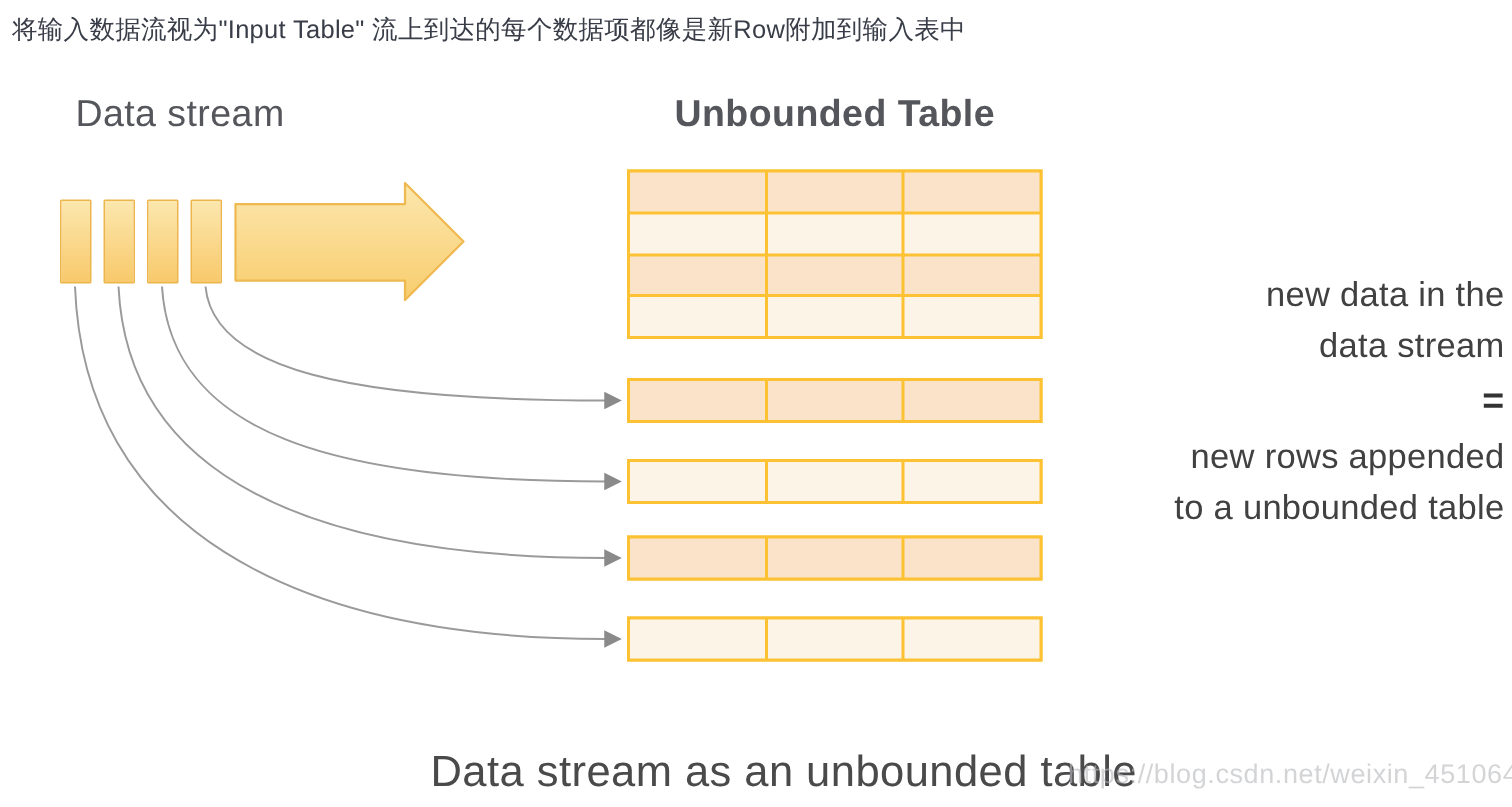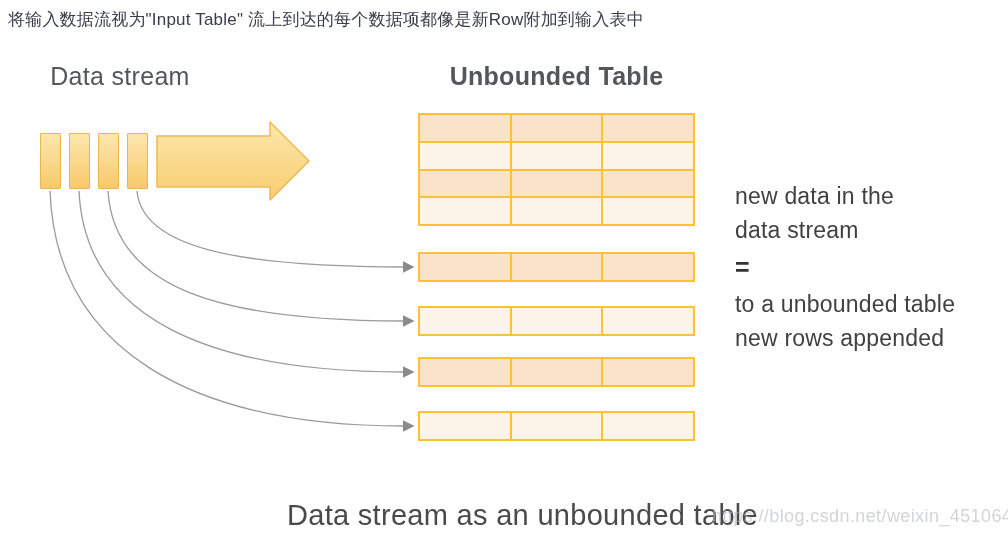--- a/index.html
+++ b/index.html
@@ -21,21 +21,21 @@
   .utable{position:absolute;left:418px;top:113px;width:277px;height:113px;box-sizing:border-box;
           display:grid;grid-template-columns:repeat(3,1fr);grid-template-rows:repeat(4,1fr);
           gap:2px;background:var(--gold);border:2px solid var(--gold);}
   .appended-row{position:absolute;left:418px;width:277px;height:30px;box-sizing:border-box;
           display:grid;grid-template-columns:repeat(3,1fr);
           gap:2px;background:var(--gold);border:2px solid var(--gold);}
   .cell{min-height:0;}
   .cell.dark{background:var(--rowDark);}
   .cell.light{background:var(--rowLight);}
 
-  .equation{position:absolute;left:735px;top:179px;width:268px;text-align:left;
+  .equation{position:absolute;left:735px;top:179px;width:268px;text-align:right;
             font-size:23px;color:#414141;line-height:34px;letter-spacing:0.2px;}
   .equation .eq{font-size:25px;font-weight:700;line-height:40px;color:#333333;}
 
   .caption{position:absolute;left:287px;top:499px;font-size:29px;color:#4a4a4a;letter-spacing:0.3px;z-index:2;white-space:nowrap;}
   .watermark{position:absolute;left:712px;top:506px;font-size:18px;color:#b9babe;opacity:0.62;letter-spacing:0.4px;z-index:3;white-space:nowrap;}
 </style>
 </head>
 <body>
 
 <div class="canvas">
@@ -106,20 +106,20 @@
         <div class="cell light"></div>
         <div class="cell light"></div>
         <div class="cell light"></div>
       </div>
     </div>
 
   <div class="equation">
     <div>new data in the</div>
     <div>data stream</div>
     <div class="eq">=</div>
+    <div>new rows appended</div>
     <div>to a unbounded table</div>
-    <div>new rows appended</div>
   </div>
 
   <div class="watermark">https://blog.csdn.net/weixin_45106430</div>
   <div class="caption">Data stream as an unbounded table</div>
 
 </div>
 
 </body></html>

